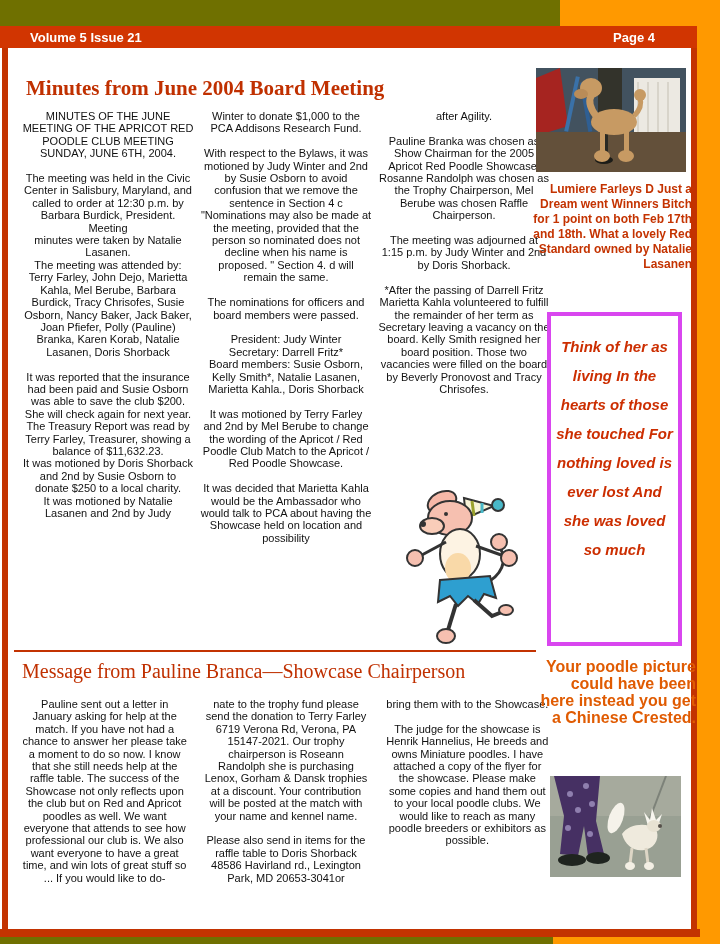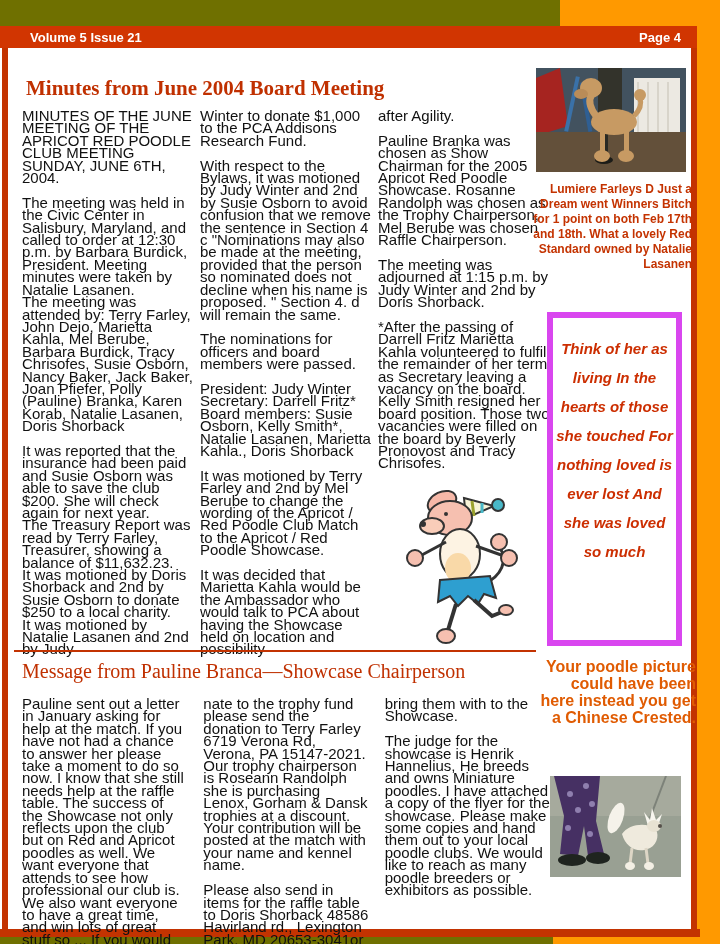--- a/index.html
+++ b/index.html
@@ -4,46 +4,46 @@
 <style>
   * { margin:0; padding:0; box-sizing:border-box; }
   body { background:#fff; font-family:"Liberation Sans", sans-serif; }
   #canvas { position:relative; width:720px; height:944px; background:#ffffff; overflow:hidden; }
 
   
   .bar-top-olive   { position:absolute; left:0; top:0; width:560px; height:26px; background:#6F7000; }
   .block-top-orange{ position:absolute; left:560px; top:0; width:160px; height:48px; background:#FF9900; }
   .strip-right     { position:absolute; left:697px; top:0; width:23px; height:944px; background:#FF9900; }
   .header-bar      { position:absolute; left:0; top:26px; width:697px; height:22px; background:#D13501;
-                     display:flex; justify-content:space-between; align-items:center; padding:0 16px 0 30px;
+                     display:flex; justify-content:space-between; align-items:center; padding:0 42px 0 30px;
                      color:#ffffff; font-weight:bold; font-size:13px; }
   .frame-left      { position:absolute; left:2px; top:48px; width:6px; height:881px; background:#C33301; }
   .frame-right     { position:absolute; left:691px; top:48px; width:6px; height:881px; background:#C33301; }
   .frame-bottom    { position:absolute; left:0; top:929px; width:700px; height:8px; background:#C33301; }
   .bar-bottom-olive{ position:absolute; left:0; top:937px; width:553px; height:7px; background:#6F7000; }
   .bar-bottom-orange{ position:absolute; left:553px; top:937px; width:167px; height:7px; background:#FF9900; }
 
   
   .title1 { position:absolute; left:26px; top:76px; font-family:"Liberation Serif", serif;
             font-weight:bold; font-size:21px; color:#C03000; }
   .title2 { position:absolute; left:22px; top:660px; font-family:"Liberation Serif", serif;
             font-weight:normal; font-size:20px; color:#C03000; }
   .cols1  { position:absolute; left:22px; top:110px; display:flex; gap:6px; width:528px; }
   .cols2  { position:absolute; left:22px; top:698px; display:flex; gap:16px; width:528px; }
-  .coltext{ width:172px; font-size:15px; line-height:12.4px; color:#111; white-space:pre-line; }
+  .coltext{ width:172px; font-size:11px; line-height:12.4px; color:#111; white-space:pre-line;text-align:center; }
   .divider{ position:absolute; left:14px; top:650px; width:522px; height:2px; background:#C33301; }
 
   
   .photo1   { position:absolute; left:536px; top:68px; width:150px; height:104px; }
   .caption1 { position:absolute; left:530px; top:182px; width:162px; text-align:right;
               font-size:12px; line-height:15px; color:#C43301; font-weight:bold; }
   .caption1 .rest { font-weight:normal; font-weight:bold; }
   .cap-bold { font-weight:bold; }
   .quotebox { position:absolute; left:547px; top:312px; width:135px; height:334px;
-              border:6px solid #d946ef; padding:16px 3px; text-align:center;
+              border:4px solid #d946ef; padding:16px 3px; text-align:center;
               font-size:15px; font-weight:bold; font-style:italic; color:#CC2E01; line-height:29px; }
   .promo    { position:absolute; left:536px; top:658px; width:160px; text-align:right;
               font-size:16px; font-weight:bold; color:#E05B02; line-height:17px; }
   .photo2   { position:absolute; left:550px; top:776px; width:131px; height:101px; }
   .caption2 { position:absolute; left:540px; top:886px; width:150px; text-align:center;
               font-size:12px; line-height:15px; color:#C43301; }
   .cartoon  { position:absolute; left:398px; top:476px; width:135px; height:172px; }
 </style>
 </head>
 <body>

